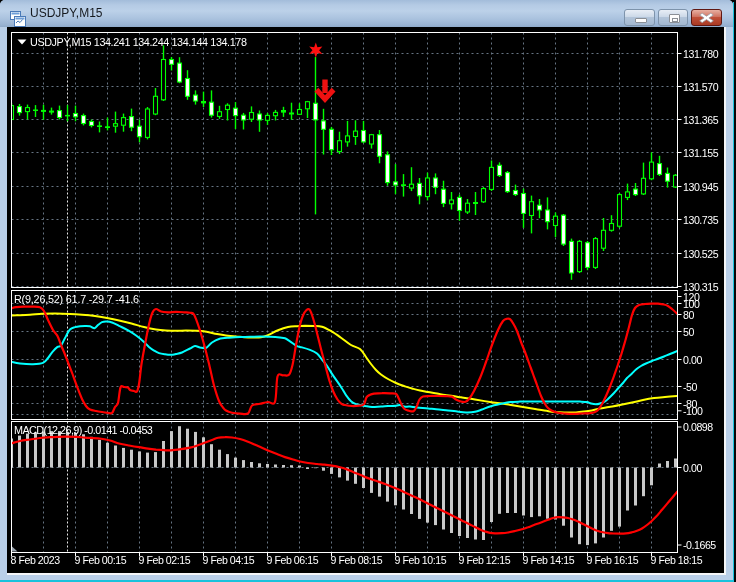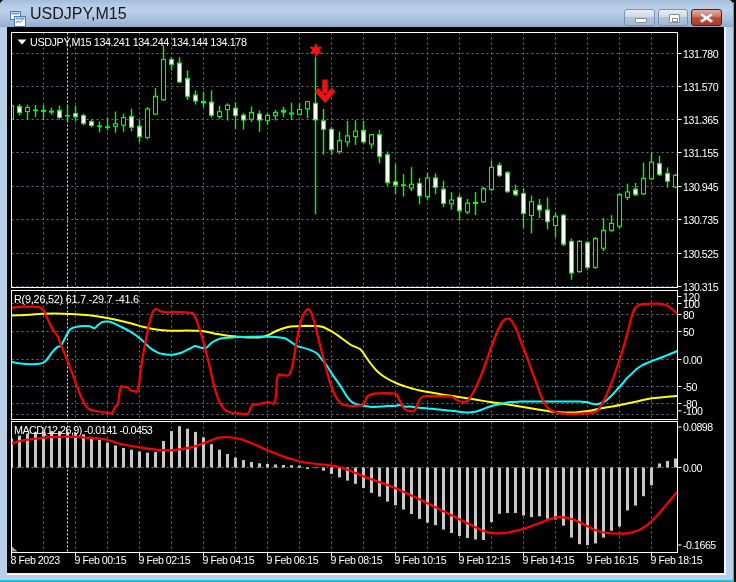--- a/index.html
+++ b/index.html
@@ -8,21 +8,21 @@
 background:linear-gradient(180deg,#a3bcda 0%,#b4cae4 18%,#bcd1e9 40%,#aac2de 70%,#98b2d1 93%,#8ea9c9 100%);}
 .client{position:absolute;left:6.5px;top:27px;width:719.6px;height:548px;background:#000;}
 .edgeB{position:absolute;left:6.5px;top:573.2px;width:719.6px;height:1.9px;background:#f4f6f8;}
 .edgeR{position:absolute;left:724.3px;top:27px;width:1.8px;height:548px;background:#f4f6f8;}
 .shadT{position:absolute;left:6.5px;top:27px;width:717.8px;height:2.6px;background:linear-gradient(180deg,#515c66,#14181d);}
 .shadL{position:absolute;left:6.5px;top:27px;width:2.4px;height:546px;background:linear-gradient(90deg,#4a4a4a,#101010);}
 .cyanR{position:absolute;left:732.5px;top:2px;width:1.8px;height:580px;background:#19c2dc;}
 .cyanB{position:absolute;left:0;top:579.5px;width:734.3px;height:2.5px;background:#19c2dc;}
 .blackR{position:absolute;left:734.3px;top:0;width:1.7px;height:582px;background:#060606;}
 .ico{position:absolute;left:10px;top:10.5px;width:16px;height:16px;}
-.ttl{position:absolute;left:30px;top:0;height:27px;line-height:27px;font-size:16px;color:#15191e;}
+.ttl{position:absolute;left:30px;top:0;height:27px;line-height:27px;font-size:12px;color:#15191e;}
 .btn{position:absolute;top:9.2px;height:16.8px;border-radius:3px;box-sizing:border-box;}
 .bmin{left:624px;width:31px;border:1px solid #7d93ab;background:linear-gradient(180deg,#e8eef6 0%,#ccd9e8 45%,#b2c4d9 50%,#a3b8d0 100%);}
 .bmax{left:657.8px;width:30.7px;border:1px solid #7d93ab;background:linear-gradient(180deg,#e8eef6 0%,#ccd9e8 45%,#b2c4d9 50%,#a3b8d0 100%);}
 .bcls{left:691px;width:31px;border:1px solid #601812;background:linear-gradient(180deg,#e8b0a2 0%,#cf7260 45%,#c04f38 50%,#aa3a24 100%);}
 .glyphmin{position:absolute;left:10px;top:8px;width:9.5px;height:3.2px;background:#fdfdfd;border:1px solid #8a8f96;border-radius:1px;}
 .glyphmax{position:absolute;left:10.2px;top:4.2px;width:8.6px;height:6.4px;background:#fdfdfd;border:1px solid #8a8f96;border-radius:1px;}
 .glyphmax:after{content:"";position:absolute;left:2.1px;top:2.2px;width:4.2px;height:2.6px;background:#fdfdfd;border:1px solid #8a8f96;}
 .chart{position:absolute;left:0;top:0;z-index:5;}
 </style></head>
 <body>

